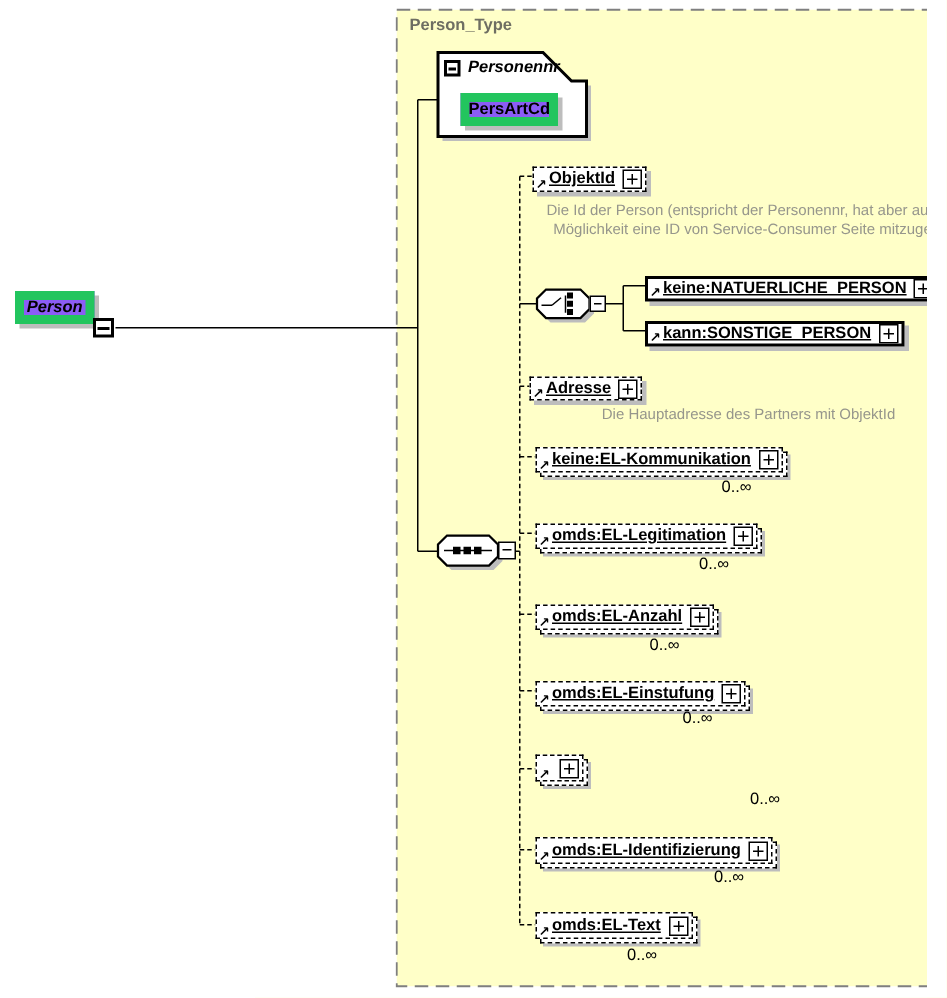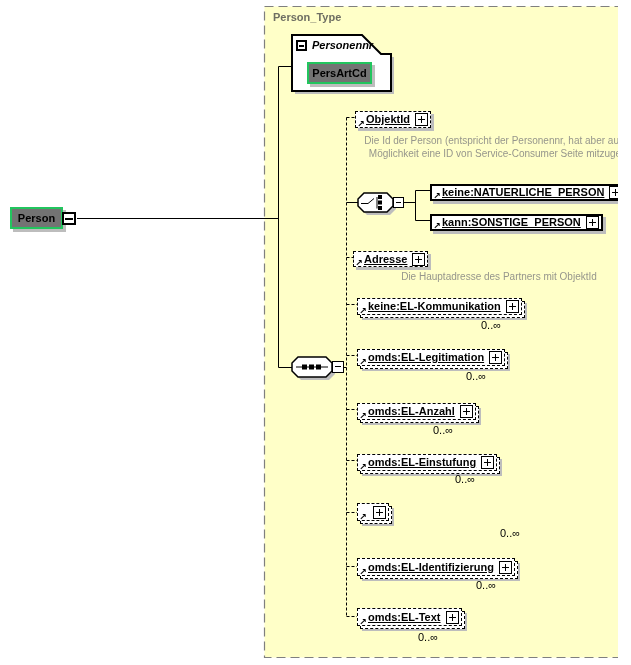--- a/index.html
+++ b/index.html
@@ -31,21 +31,21 @@
   .pbox::before{content:"";position:absolute;left:2px;top:5px;width:7px;height:1px;background:#000;}
   .pbox::after{content:"";position:absolute;left:5px;top:2px;width:1px;height:7px;background:#000;}
 
   
   .tgl{position:absolute;box-sizing:border-box;background:#fff;border:2px solid #000;z-index:3;}
   .tgl::before{content:"";position:absolute;left:1px;top:50%;margin-top:-1px;right:1px;height:2px;background:#000;}
   .tglS{position:absolute;box-sizing:border-box;background:#fff;border:1px solid #000;z-index:3;}
   .tglS::before{content:"";position:absolute;left:2px;top:50%;margin-top:-1px;right:2px;height:1px;background:#000;}
 
   
-  .nbox{position:absolute;box-sizing:border-box;background:#737373;border:2px solid #22c55e;
+  .nbox{position:absolute;box-sizing:border-box;background:#8b5cf6;border:6px solid #22c55e;
         box-shadow:3px 3px 0 #bdbdbd;display:flex;align-items:center;justify-content:center;
         font-weight:bold;font-size:11px;z-index:2;}
 
   .annot{position:absolute;font-size:10px;line-height:13px;color:#96968C;z-index:2;}
   .card{position:absolute;font-size:11px;color:#000;z-index:2;}
   .ptitle{position:absolute;left:273px;top:11px;font-size:11px;font-weight:bold;color:#6E6E62;z-index:2;}
   .attr-label{position:absolute;left:312px;top:39px;font-size:11px;font-style:italic;
               font-weight:bold;color:#000;z-index:3;}
 </style>
 </head>
@@ -104,21 +104,21 @@
       <line x1="368" y1="203.5" x2="374" y2="198.5" stroke="#000" stroke-width="1"></line>
       <line x1="377" y1="197" x2="377" y2="208.5" stroke="#000" stroke-width="1"></line>
       <rect x="378" y="195" width="4" height="4" fill="#000"></rect>
       <rect x="378" y="200.5" width="4" height="4" fill="#000"></rect>
       <rect x="378" y="206" width="4" height="4" fill="#000"></rect>
     </g>
   </svg>
 
   <div class="ptitle">Person_Type</div>
 
-  <div class="nbox" style="left:10px;top:207px;width:53px;height:22px;">Person</div>
+  <div class="nbox" style="left:10px;top:194px;width:53px;height:22px;font-style:italic;">Person</div>
   <div class="tgl" style="left:62px;top:212px;width:14px;height:13px;"></div>
 
   <div class="tgl" style="left:296px;top:40px;width:11px;height:11px;border-width:2px;"></div>
   <div class="attr-label">Personennr</div>
   <div class="nbox" style="left:307px;top:62px;width:65px;height:22px;">PersArtCd</div>
 
   <div class="tglS" style="left:332px;top:361px;width:12px;height:12px;"></div>
   <div class="tglS" style="left:393px;top:197px;width:11px;height:11px;"></div>
 
   <div class="row" style="left:355px;top:109px;">

